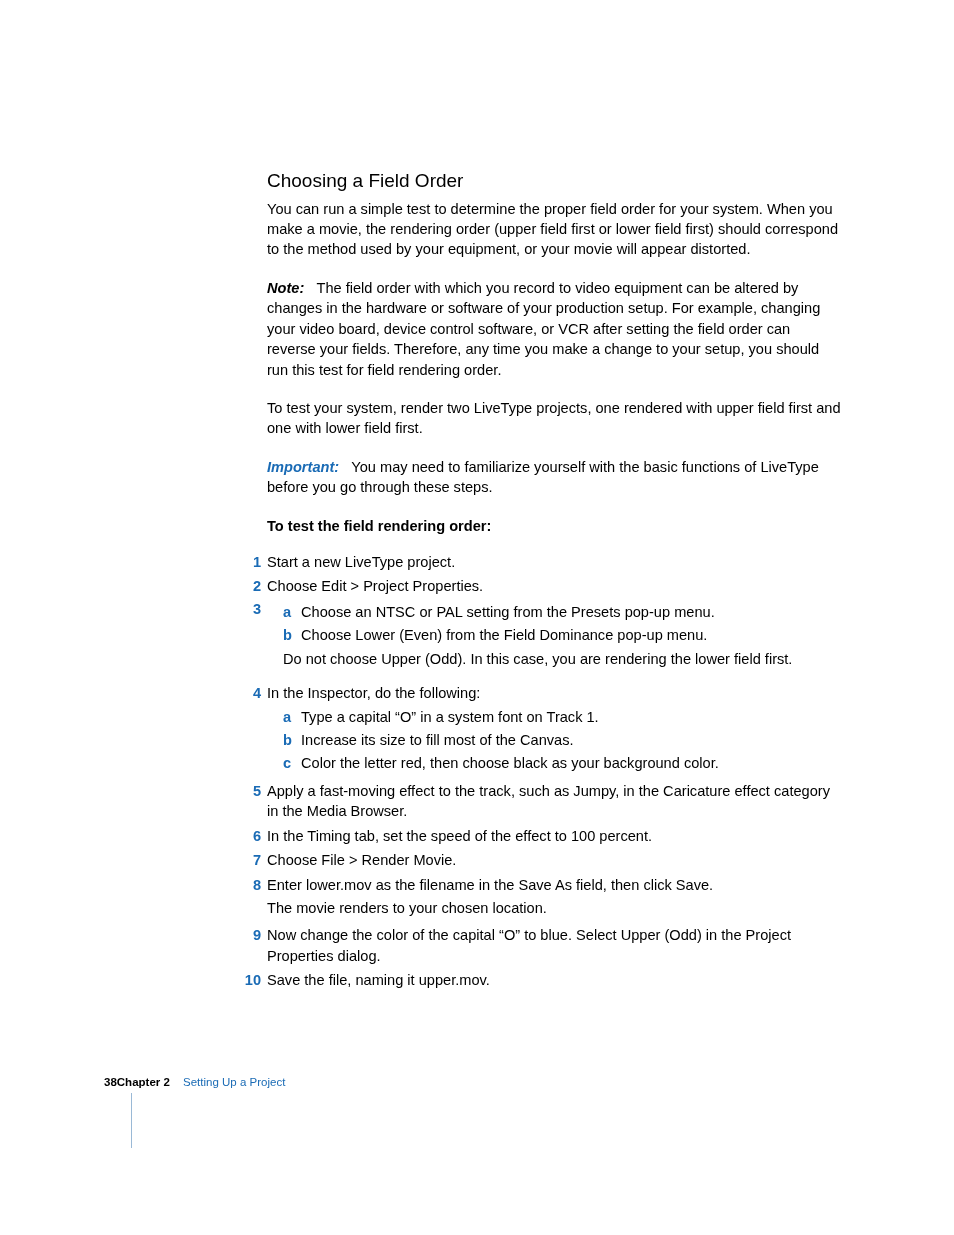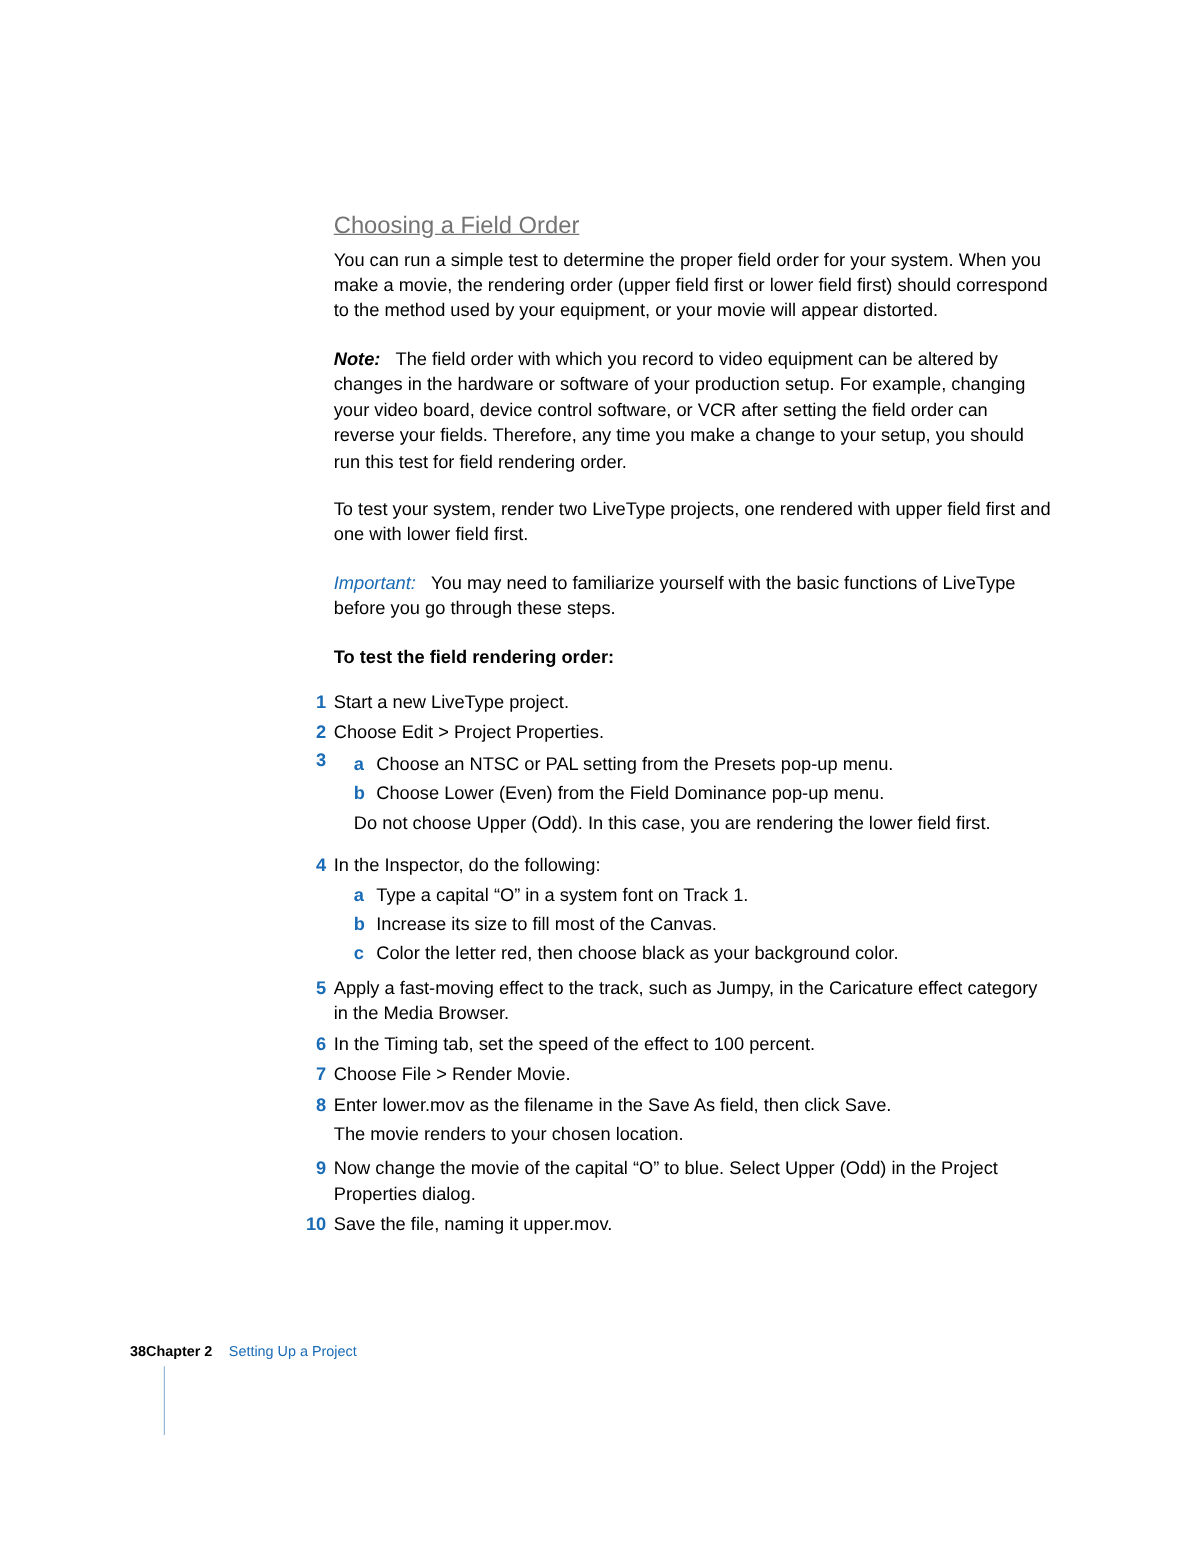--- a/index.html
+++ b/index.html
@@ -18,29 +18,28 @@
     height: 1235px;
     box-sizing: border-box;
   }
   .content {
     position: absolute;
     left: 267px;
     top: 168px;
     width: 575px;
   }
   .heading {
-    color: #737373;
+    color: #000000;
     font-size: 19px;
     margin: 0 0 4px 0;
     font-weight: 500;
-    text-decoration: underline;
   }
   p { margin: 0 0 18px 0; }
   .note-label { font-weight: 600; font-style: italic; }
-  .important-label { font-weight: 400; font-style: italic; color: #1a6bb5; }
+  .important-label { font-weight: 700; font-style: italic; color: #1a6bb5; }
   .steps-title { font-weight: 600; margin: 0 0 16px 0; }
   .step {
     display: flex;
     align-items: flex-start;
     margin-bottom: 3px;
   }
   .step-num {
     color: #1a6bb5;
     font-weight: 600;
     width: 22px;
@@ -179,21 +178,21 @@
     <div class="step" style="margin-top:4px;">
       <div class="step-num">8</div>
       <div class="step-body">
         <p>Enter lower.mov as the filename in the Save As field, then click Save.</p>
         <p class="step-trail">The movie renders to your chosen location.</p>
       </div>
     </div>
 
     <div class="step" style="margin-top:4px;">
       <div class="step-num">9</div>
-      <div class="step-body">Now change the movie of the capital “O” to blue. Select Upper (Odd) in the Project Properties dialog.</div>
+      <div class="step-body">Now change the color of the capital “O” to blue. Select Upper (Odd) in the Project Properties dialog.</div>
     </div>
 
     <div class="step" style="margin-top:4px;">
       <div class="step-num">10</div>
       <div class="step-body">Save the file, naming it upper.mov.</div>
     </div>
 
 
   </div>
 

